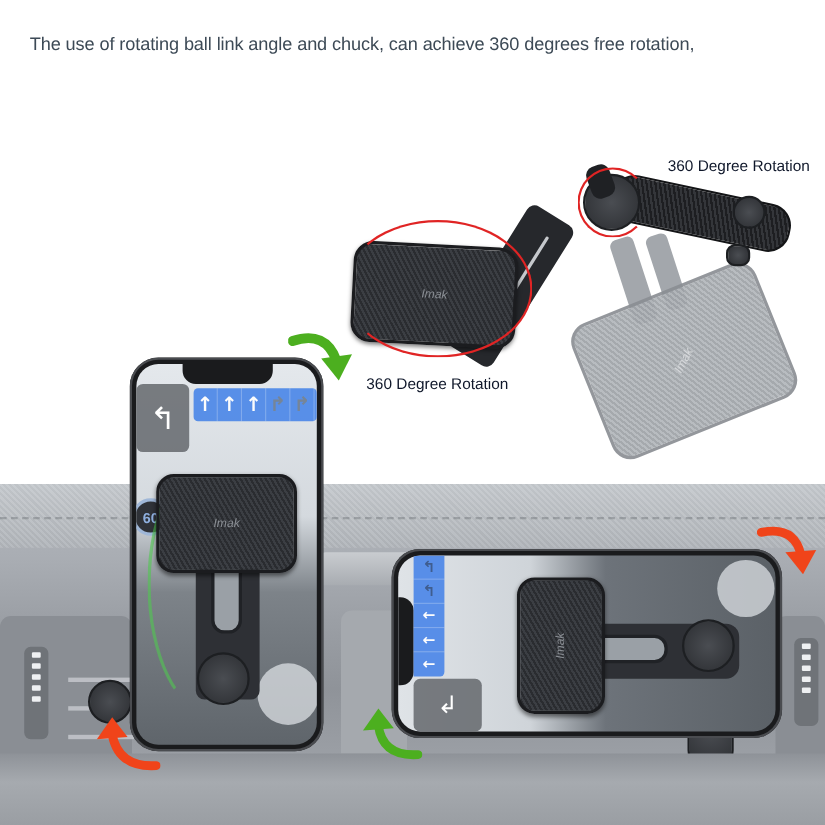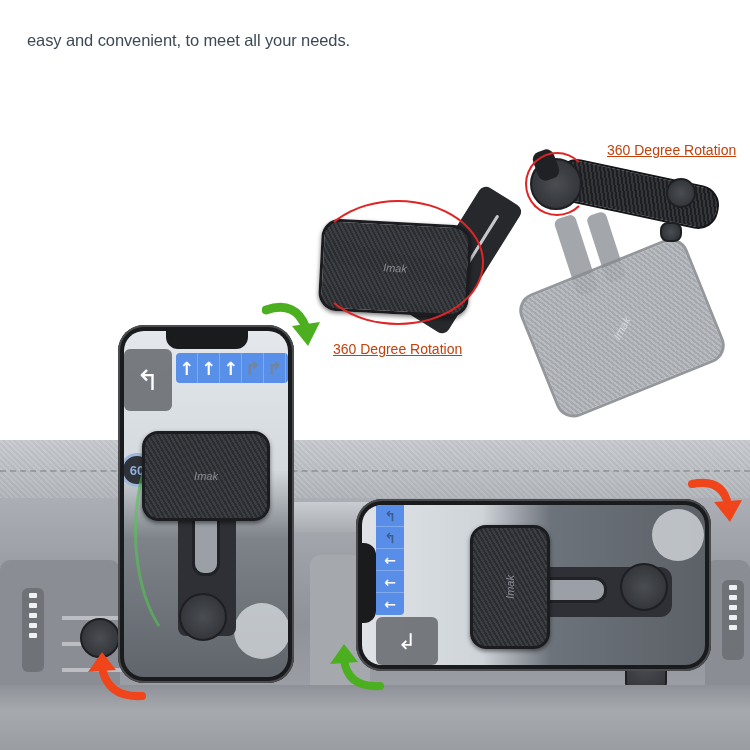--- a/index.html
+++ b/index.html
@@ -41,29 +41,29 @@
   .brand { color: #8a8e94; font-style: italic; font-size: 11px; font-family: "Liberation Sans", sans-serif; }
   .arm { position: absolute; background: #2b2d31; border-radius: 8px; }
   .arm-slot { position: absolute; background: #9aa0a6; border: 3px solid #202226; border-radius: 12px; }
 
   
   .prod { position: absolute; }
   .clip-bar { position: absolute; background: repeating-linear-gradient(70deg,#1d1e21 0 2px,#34363a 2px 4px); border-radius: 20px; border: 2px solid #141517; }
   .ghost { position: absolute; background: repeating-linear-gradient(60deg,#9ea2a7 0 2px,#b3b7bb 2px 4px); border-radius: 18px; border: 3px solid #8b8f94; opacity: 0.92; }
   .ghost-arm { position: absolute; background: #a3a7ac; border-radius: 6px; }
   .ring { position: absolute; border: 2px solid #e02424; border-radius: 50%; }
-  .rot-label { position: absolute; color: #c2410c; font-size: 14px; font-family: "Liberation Sans", sans-serif; white-space: nowrap; text-decoration: underline; }
+  .rot-label { position: absolute; color: #0f172a; font-size: 14px; font-family: "Liberation Sans", sans-serif; white-space: nowrap; }
 
   .arrow { position: absolute; }
 </style>
 </head>
 <body>
 
 <div class="header">
-  <div class="desc">easy and convenient, to meet all your needs.</div>
+  <div class="desc">The use of rotating ball link angle and chuck, can achieve 360 degrees free rotation,</div>
 </div>
 
 <div class="prod" style="left:0;top:0;width:750px;height:430px;">
 
   <div class="ghost-arm" style="left:565px;top:215px;width:22px;height:80px;transform:rotate(-18deg);"></div>
   <div class="ghost-arm" style="left:596px;top:212px;width:20px;height:70px;transform:rotate(-18deg);"></div>
   <div class="ghost" style="left:532px;top:262px;width:180px;height:132px;transform:rotate(-22deg);display:flex;align-items:center;justify-content:center;">
     <span class="brand" style="color:#d4d6d9;transform:rotate(-40deg);">Imak</span>
   </div>
 

